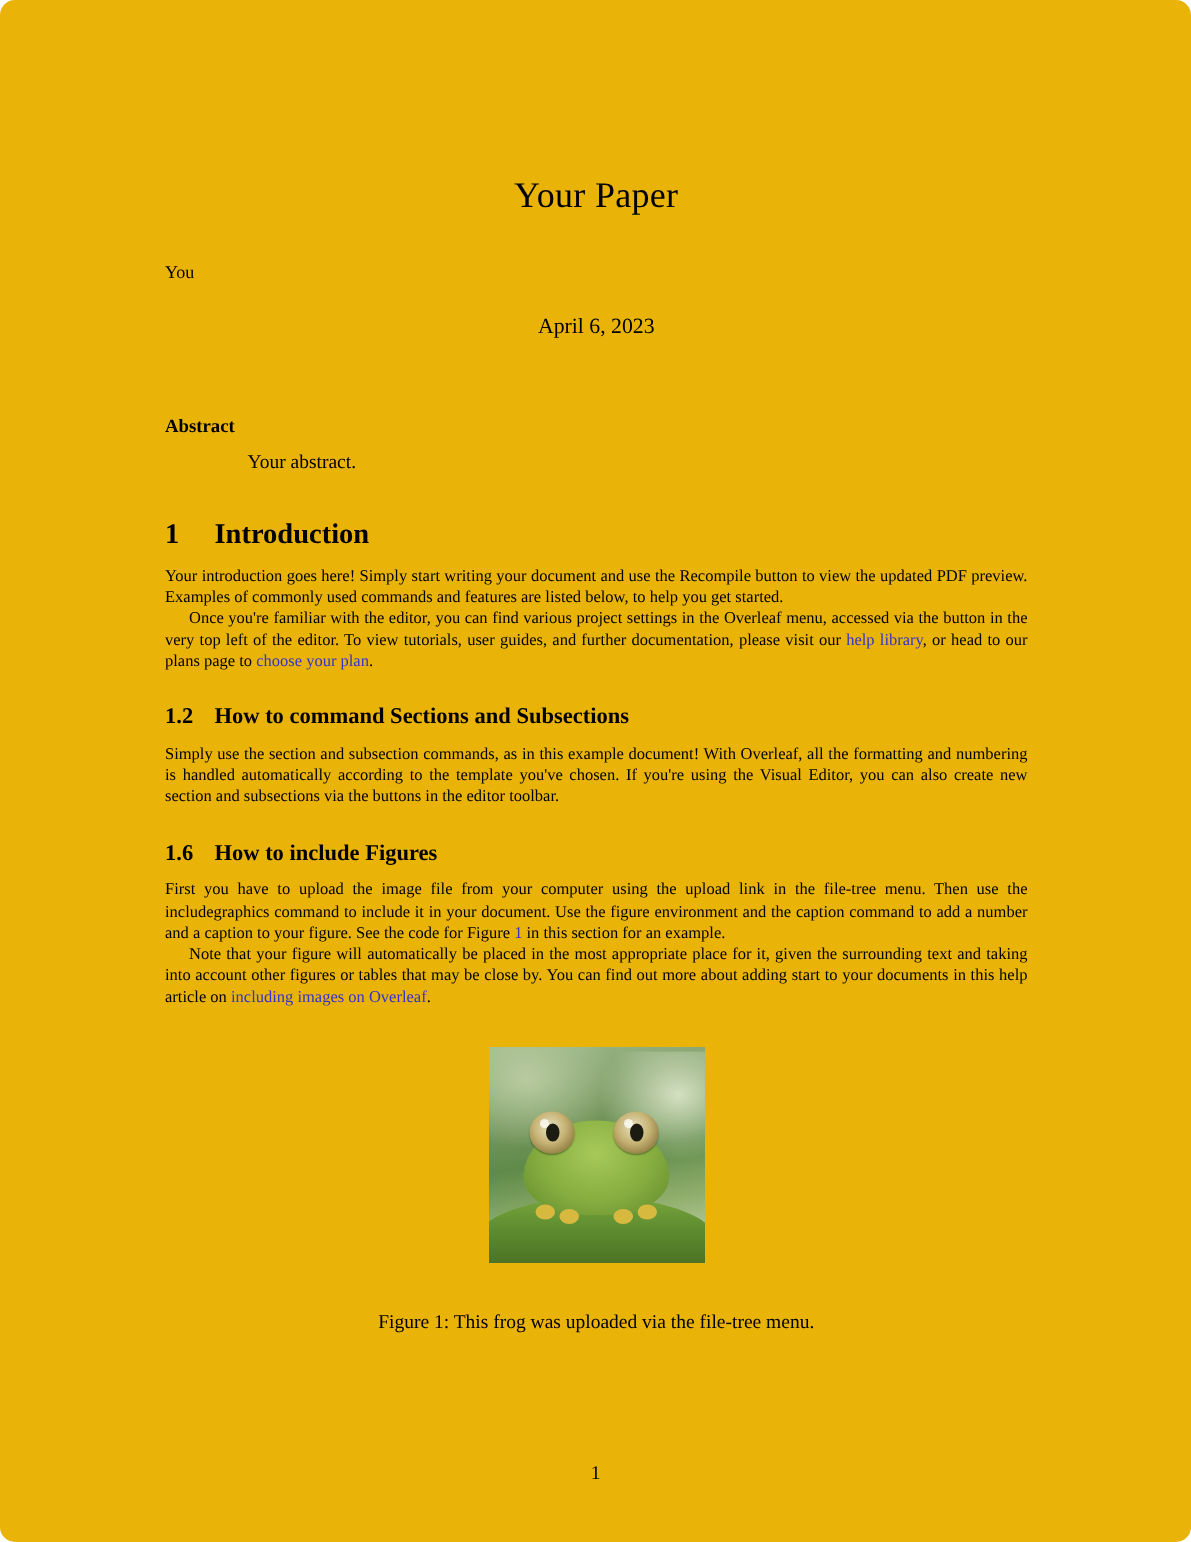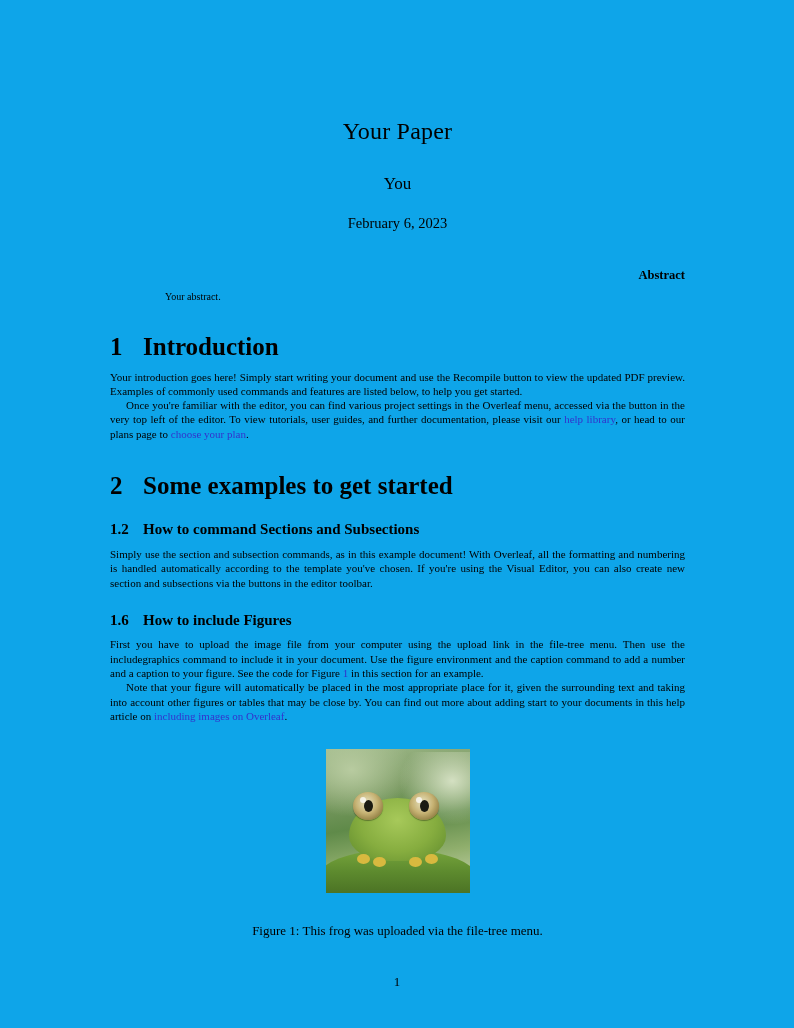--- a/index.html
+++ b/index.html
@@ -9,58 +9,59 @@
   }
   body {
     font-family: "Liberation Serif", serif;
     color: #000000;
   }
   .page {
     position: relative;
     width: 794px;
     height: 1028px;
     margin: 0 auto;
-    background: #0ea5e9;
+    background: #eab308;
     overflow: hidden;
+    border-radius: 10px;
   }
   .content {
     position: absolute;
     left: 110px;
     top: 0;
     width: 575px;
   }
   .doc-title {
     text-align: center;
     font-size: 24px;
     margin-top: 118px;
     letter-spacing: 0.2px;
   }
   .doc-author {
-    text-align: center;
-    font-size: 17px;
+    text-align: left;
+    font-size: 12px;
     margin-top: 29px;
   }
   .doc-date {
     text-align: center;
     font-size: 14.5px;
     margin-top: 21px;
   }
   .abstract-head {
-    text-align: right;
+    text-align: left;
     font-size: 12.5px;
     font-weight: bold;
-    margin-top: 36px;
+    margin-top: 50px;
   }
   .abstract-body {
-    font-size: 10px;
+    font-size: 13px;
     margin: 8px 55px 0 55px;
     text-align: justify;
   }
   h1.sec {
-    font-size: 25px;
+    font-size: 19px;
     font-weight: bold;
     margin: 31px 0 0 0;
     line-height: 1.1;
   }
   h1.sec .num {
     display: inline-block;
     width: 33px;
   }
   h2.subsec {
     font-size: 15px;
@@ -185,36 +186,33 @@
   }
 </style>
 </head>
 <body>
 
 <div class="page">
   <div class="content">
 
     <div class="doc-title">Your Paper</div>
     <div class="doc-author">You</div>
-    <div class="doc-date">February 6, 2023</div>
+    <div class="doc-date">April 6, 2023</div>
 
     <div class="abstract-head">Abstract</div>
     <div class="abstract-body">Your abstract.</div>
 
     <h1 class="sec">
       <span class="num">1</span><span>Introduction</span>
     </h1>
 
     <p class="para">Your introduction goes here! Simply start writing your document and use the Recompile button to view the updated PDF preview. Examples of commonly used commands and features are listed below, to help you get started.</p>
 
     <p class="para indent"><span>Once you're familiar with the editor, you can find various project settings in the Overleaf menu, accessed via the button in the very top left of the editor. To view tutorials, user guides, and further documentation, please visit our </span><a class="link" href="#">help library</a><span>, or head to our plans page to </span><a class="link" href="#">choose your plan</a><span>.</span></p>
 
-    <h1 class="sec">
-      <span class="num">2</span><span>Some examples to get started</span>
-    </h1>
 
     <h2 class="subsec">
       <span class="num">1.2</span><span>How to command Sections and Subsections</span>
     </h2>
 
     <p class="para">Simply use the section and subsection commands, as in this example document! With Overleaf, all the formatting and numbering is handled automatically according to the template you've chosen. If you're using the Visual Editor, you can also create new section and subsections via the buttons in the editor toolbar.</p>
 
     <h2 class="subsec">
       <span class="num">1.6</span><span>How to include Figures</span>
     </h2>

